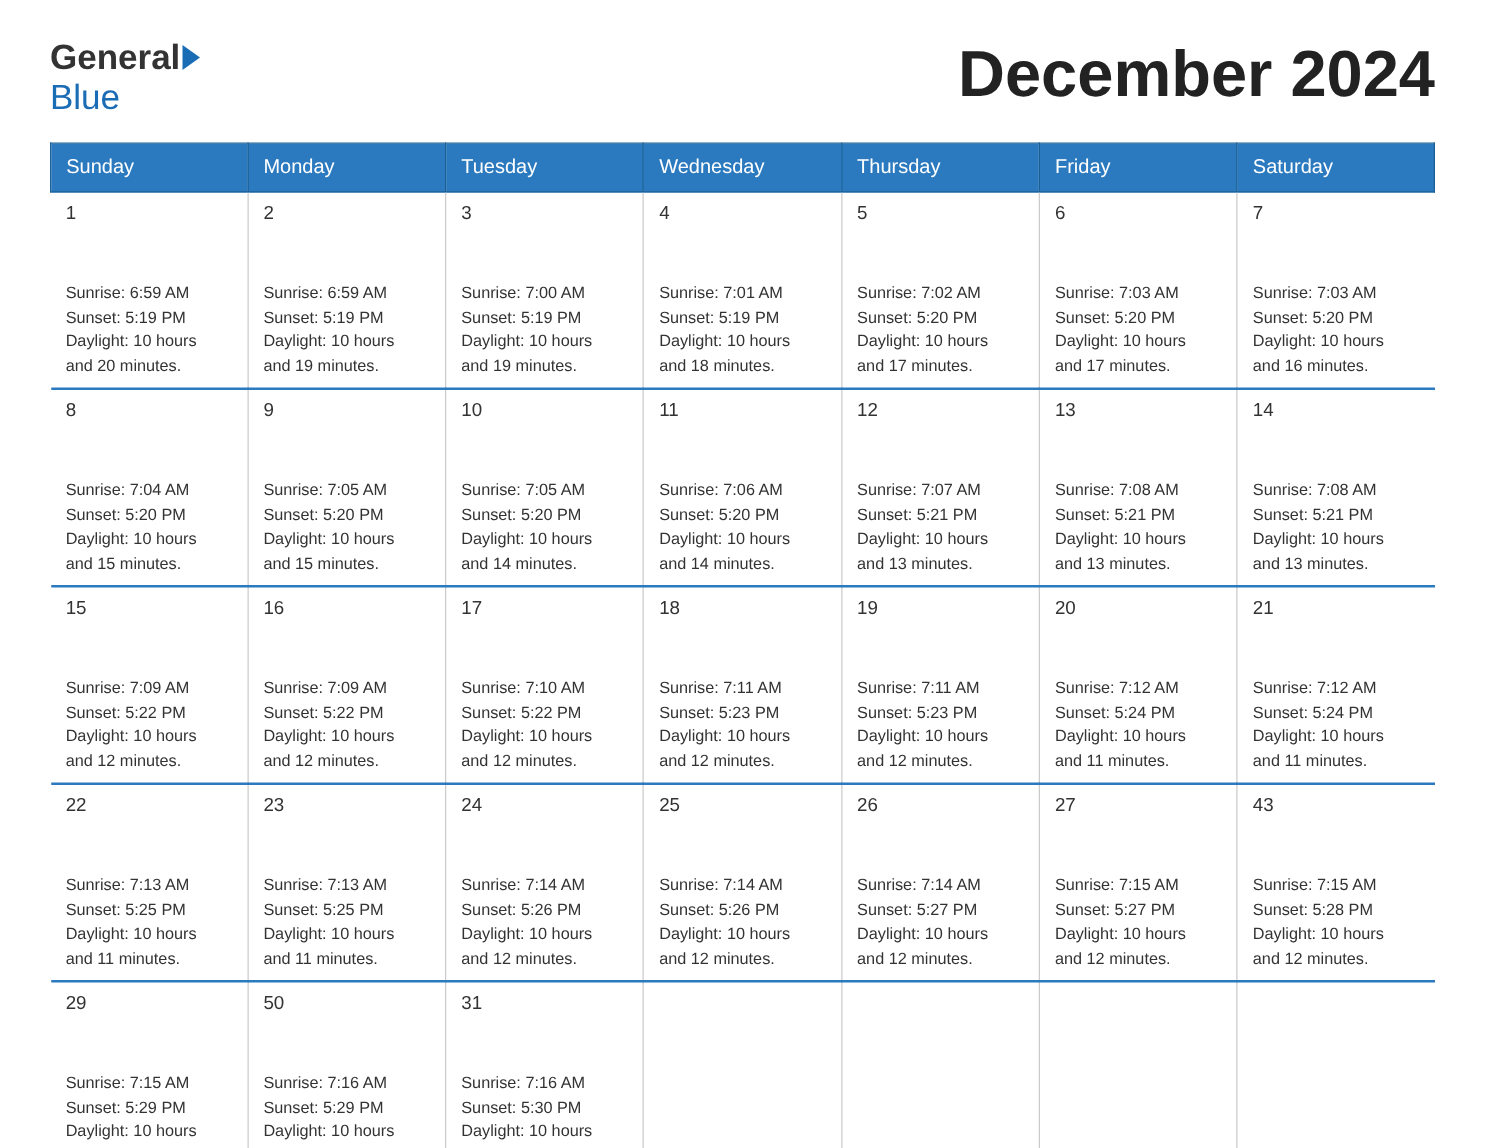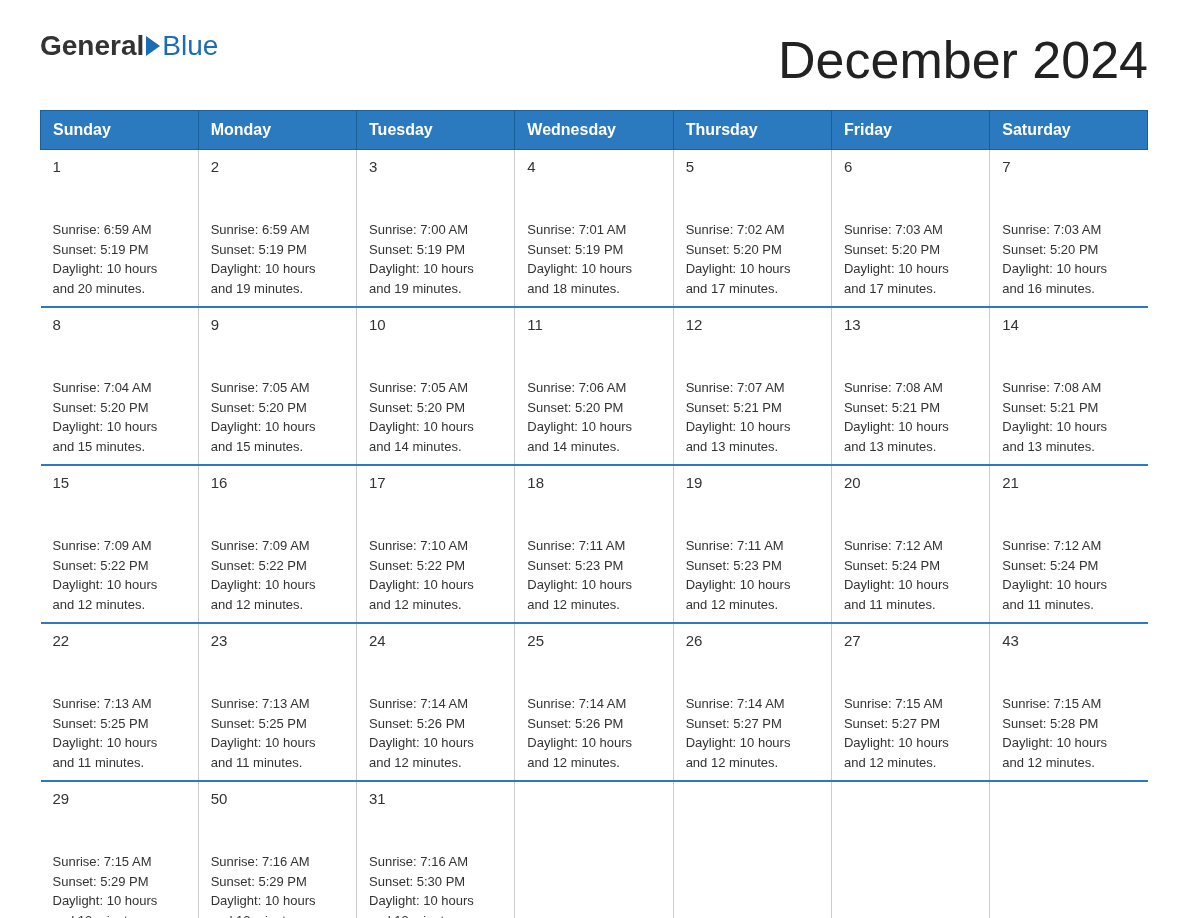--- a/index.html
+++ b/index.html
@@ -11,21 +11,21 @@
       min-height: 918px;
     }
     .header {
       display: flex;
       justify-content: space-between;
       align-items: flex-start;
       margin-bottom: 20px;
     }
     .logo {
       display: flex;
-      flex-direction: row;
+      flex-direction: column;
       align-items: flex-start;
     }
     .logo-text {
       font-size: 28px;
       font-weight: bold;
       color: #333;
       display: flex;
       align-items: center;
     }
     .logo-general { color: #333; }
@@ -42,41 +42,41 @@
     .logo-blue {
       color: #1a6cb5;
       font-size: 28px;
       font-weight: normal;
     }
     .title-section {
       text-align: right;
     }
     .month-title {
       font-size: 52px;
-      font-weight: normal;
+      font-weight: bold;
       color: #222;
     }
     .location {
       font-size: 20px;
       color: #555;
       margin-top: 4px;
     }
     table {
       width: 100%;
       border-collapse: collapse;
     }
     thead tr {
       background-color: #2b7abf;
     }
     thead th {
       color: #fff;
       padding: 10px 12px;
       text-align: left;
       font-size: 16px;
-      font-weight: bold;
+      font-weight: normal;
       border: 1px solid #1a6097;
     }
     tbody tr {
       border-bottom: 2px solid #2b7abf;
     }
     tbody td {
       vertical-align: top;
       padding: 8px 12px;
       font-size: 13px;
       color: #333;

